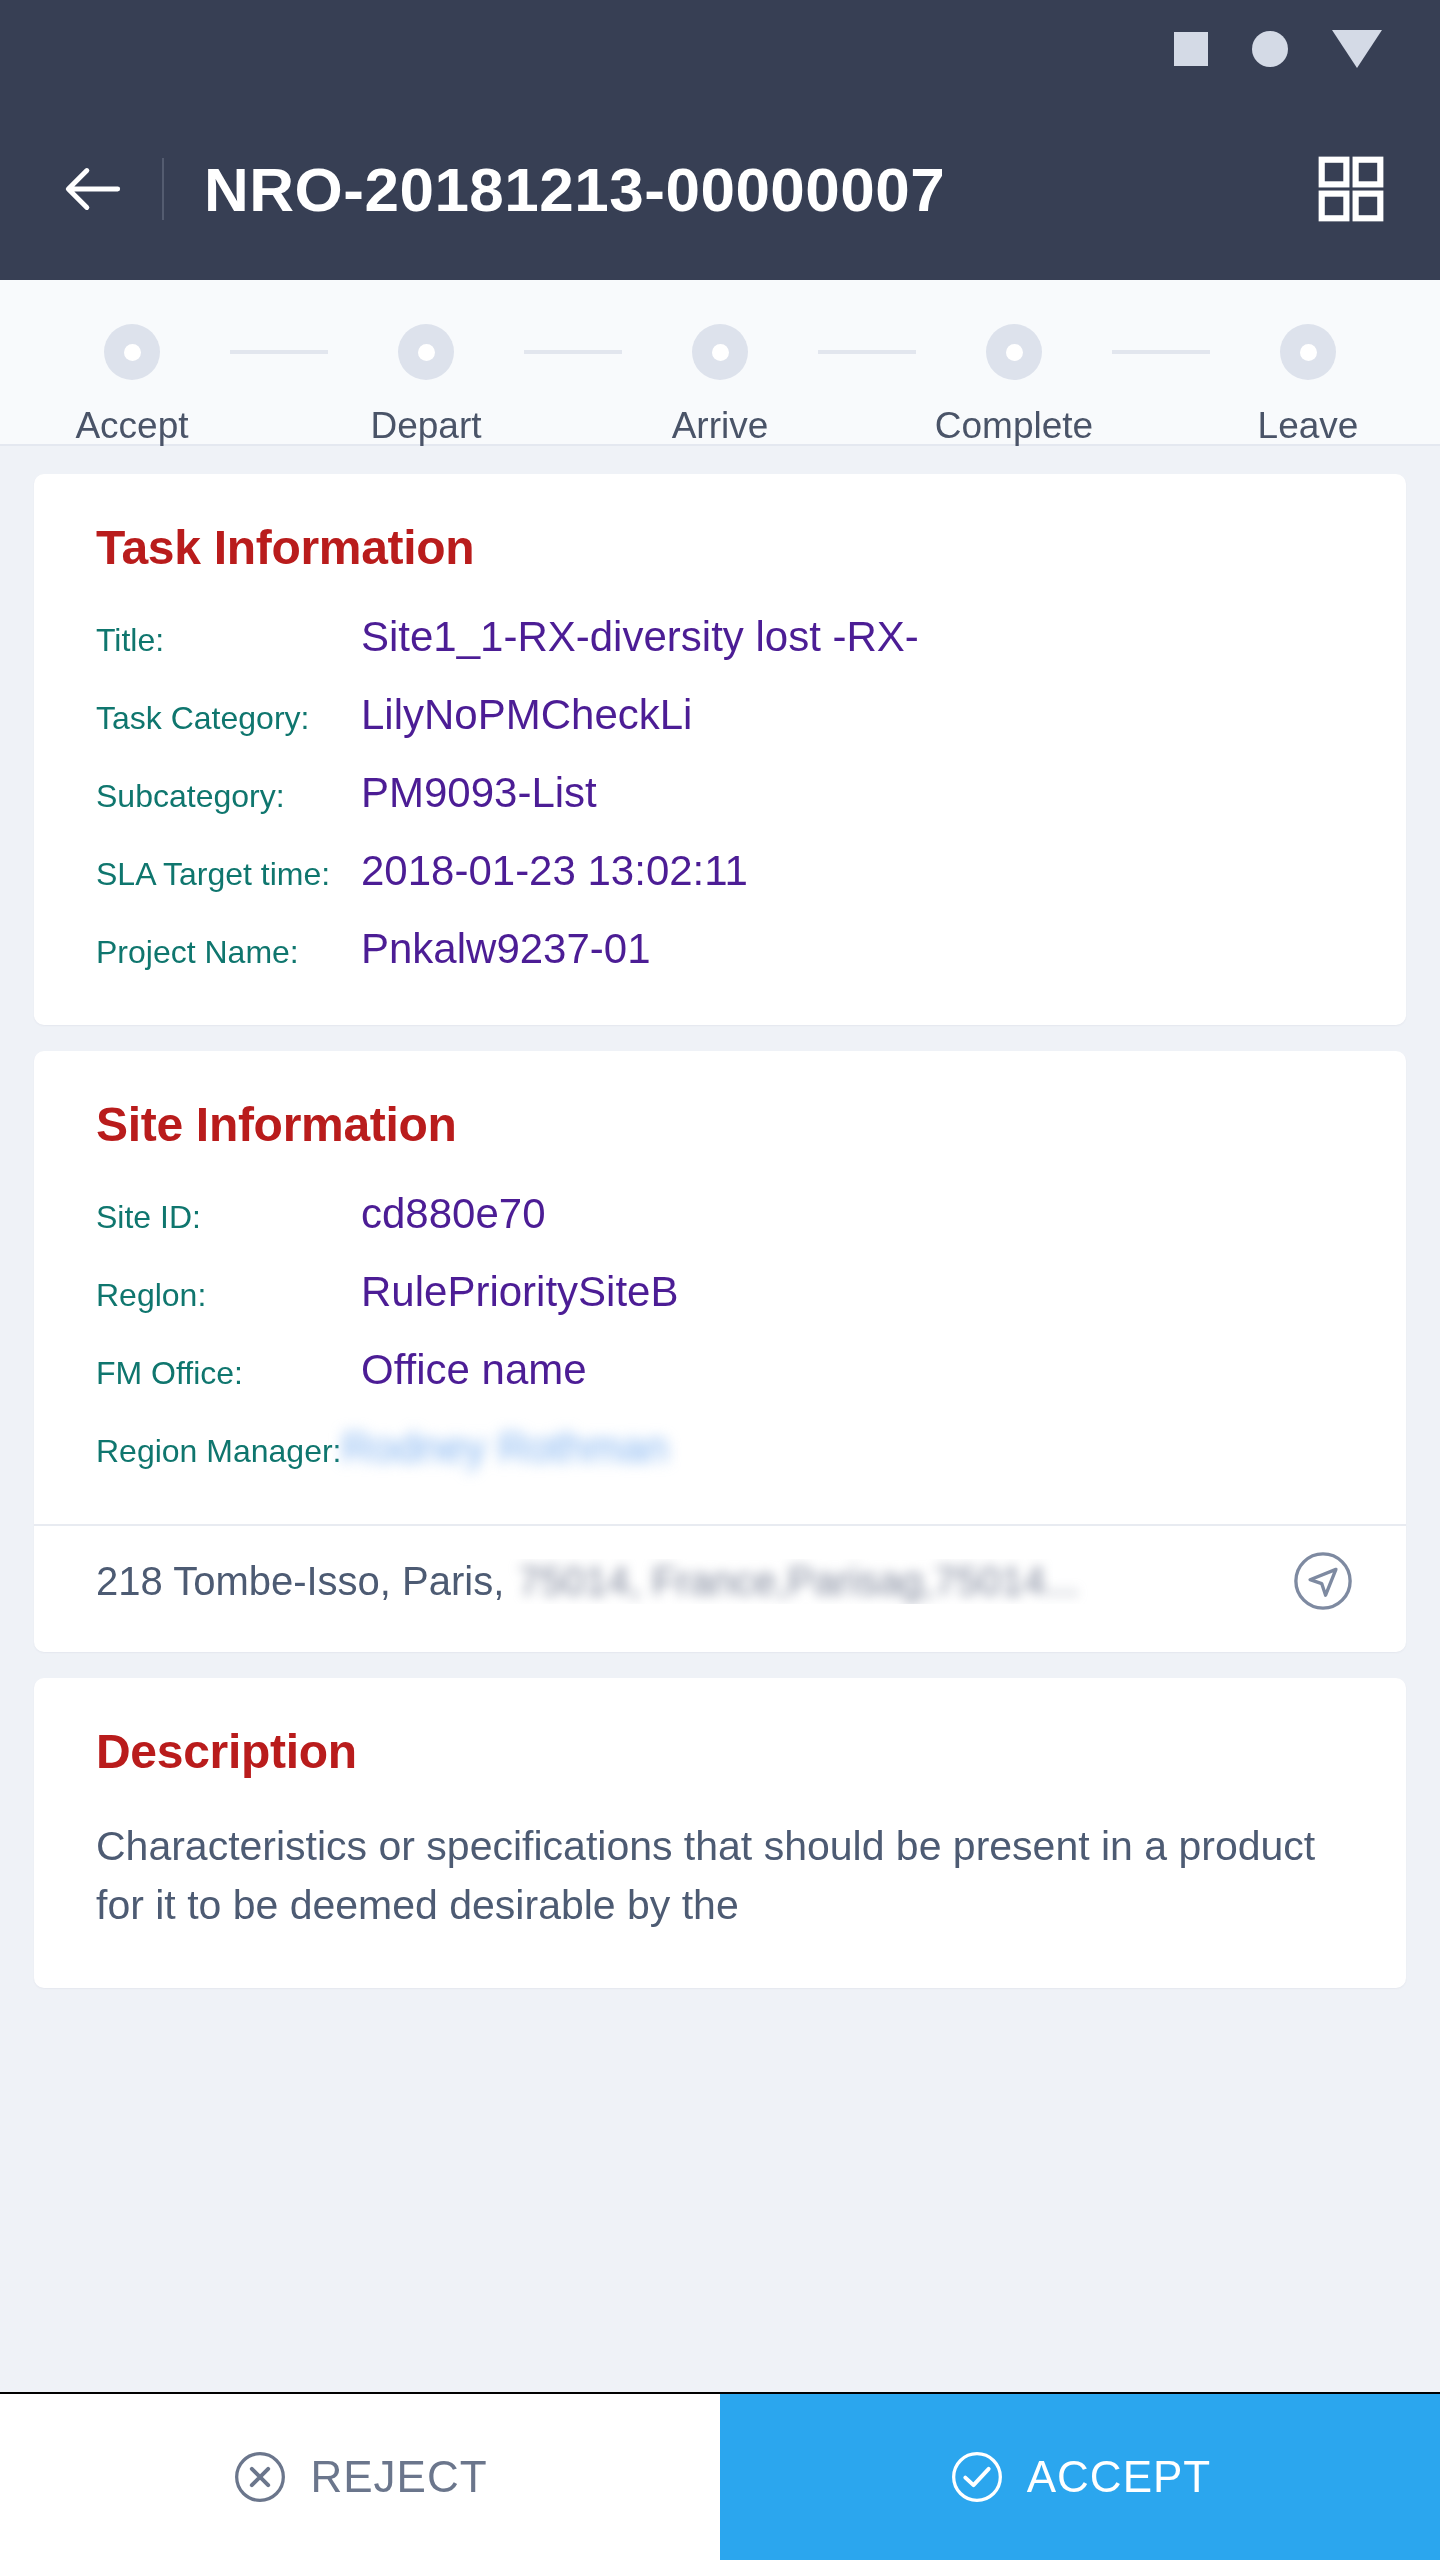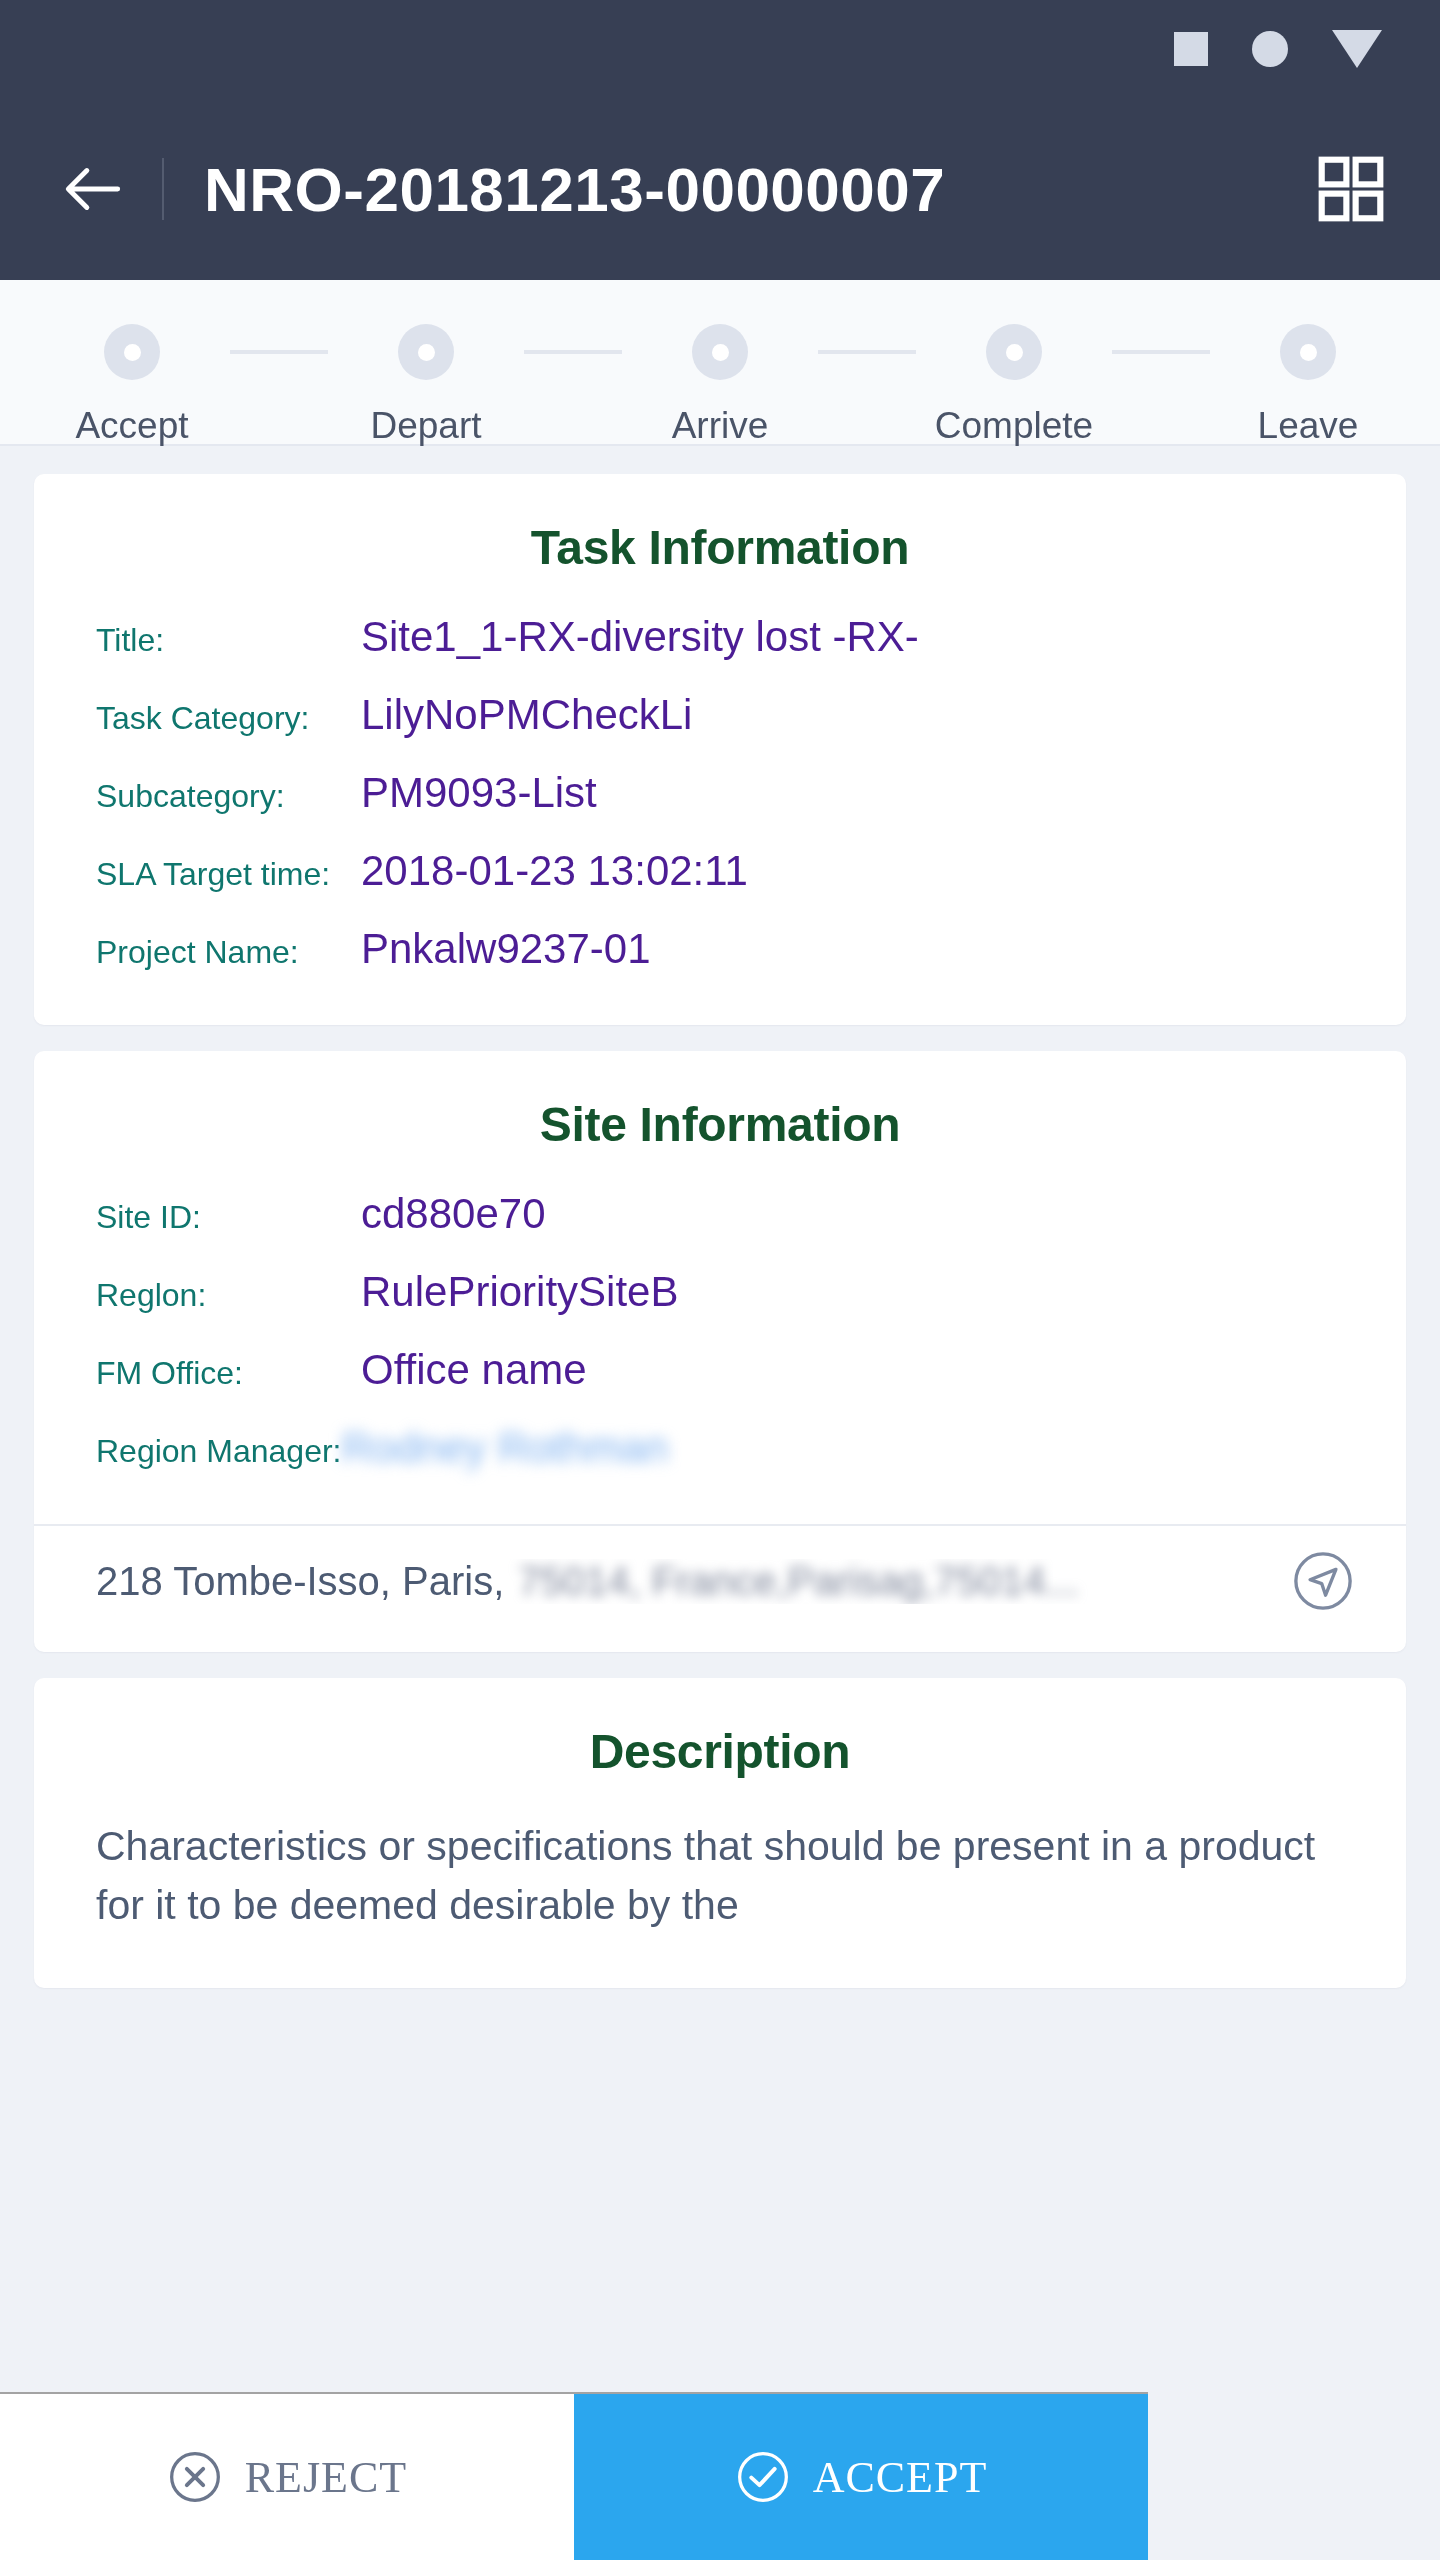--- a/index.html
+++ b/index.html
@@ -69,22 +69,22 @@
   }
 
   
   .content { padding:28px 34px 0 34px; }
   .card {
     background:#FFFFFF; border-radius:10px; margin-bottom:26px;
     box-shadow:0 1px 2px rgba(60,70,95,0.06);
   }
   .card-pad { padding:46px 62px 52px 62px; }
   .card-title {
-    font-size:48px; font-weight:bold; color:#14532d;
-    margin-bottom:38px; letter-spacing:-0.3px;text-align:center;
+    font-size:48px; font-weight:bold; color:#b91c1c;
+    margin-bottom:38px; letter-spacing:-0.3px;
   }
   .field { display:flex; align-items:baseline; margin-bottom:30px; }
   .field:last-child { margin-bottom:0; }
   .f-label { font-size:32px; color:#0f766e; flex:none; }
   .f-value { font-size:42px; color:#4c1d95; }
 
   .task .f-label { width:265px; }
   .site .f-label { width:265px; }
 
   
@@ -108,22 +108,22 @@
     display:flex; align-items:baseline;
   }
   .nav-icon { width:62px; height:62px; flex:none; }
 
   .desc-body {
     font-size:41px; color:#4D5B73; line-height:1.45;
   }
 
   
   .actionbar {
-    position:absolute; left:0; bottom:0; width:1148px; height:168px;
-    display:flex; border-top:2px solid #a3a3a3;font-family:Liberation Serif, serif;
+    position:absolute; left:0; bottom:0; width:1440px; height:168px;
+    display:flex; border-top:2px solid #000000;
   }
   .btn {
     flex:1; display:flex; align-items:center; justify-content:center;
     gap:22px; font-size:44px; letter-spacing:1px;
   }
   .btn-reject { background:#FFFFFF; color:#6B768C; }
   .btn-accept { background:#2BA6EE; color:#FFFFFF; }
   .btn-ico { width:56px; height:56px; flex:none; }
 </style>
 </head>

